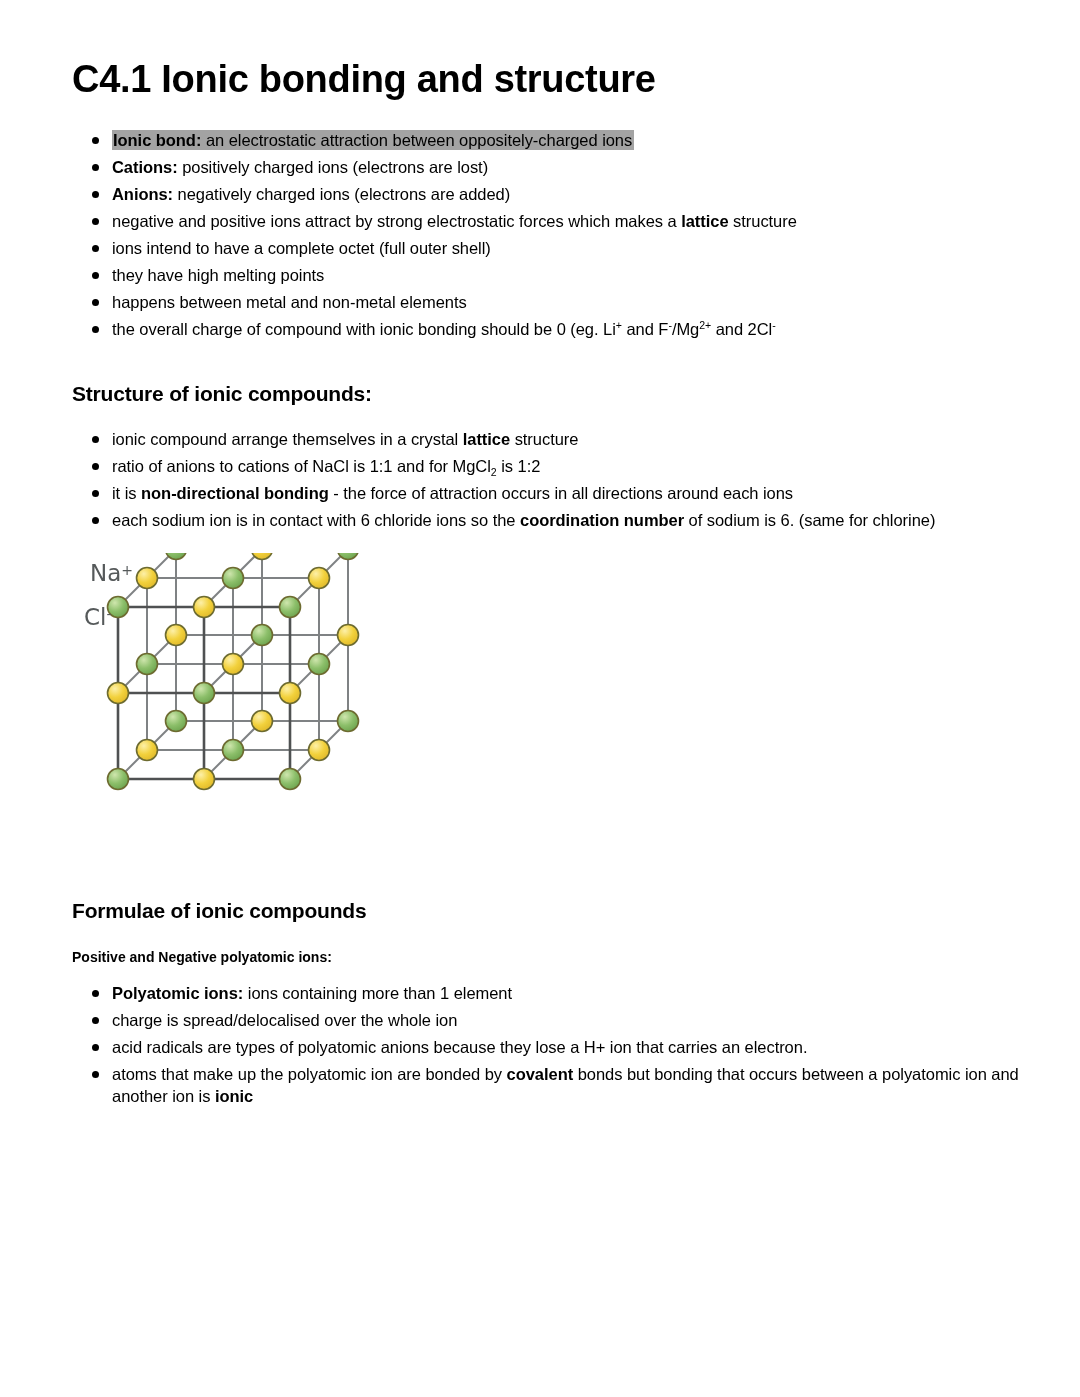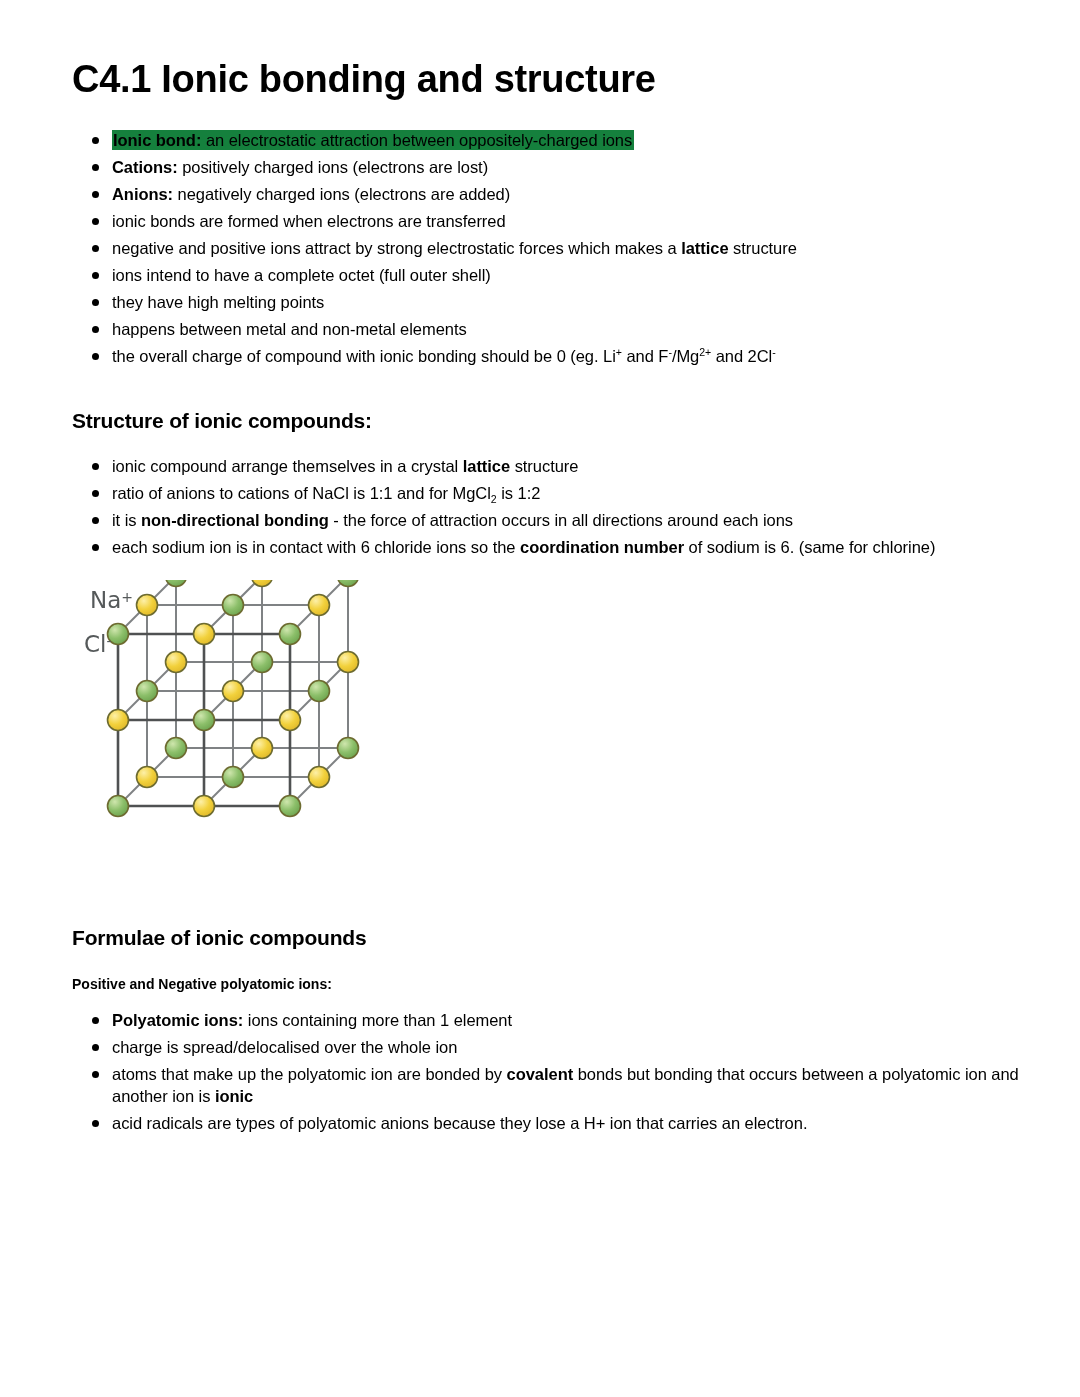--- a/index.html
+++ b/index.html
@@ -57,21 +57,21 @@
     content: "";
     position: absolute;
     left: 20px;
     top: 8px;
     width: 7px;
     height: 7px;
     border-radius: 50%;
     background: #000;
   }
   b, strong { font-weight: bold; }
-  .hl { background: #15803d; padding: 1px 2px 1px 1px; }
+  .hl { background: #a3a3a3; padding: 1px 2px 1px 1px; }
   .red { color: #e3304d; font-weight: bold; }
   sup, sub { font-size: 64%; line-height: 0; }
   sup { vertical-align: super; }
   sub { vertical-align: sub; }
 
   
   .figure-wrap {
     margin: 22px 0 0 12px;
   }
   svg.lattice { display: block; }
@@ -86,21 +86,20 @@
 <body>
 
 <div class="page">
 
   <h1 class="doc-title">C4.1 Ionic bonding and structure</h1>
 
   <ul class="notes" id="intro-list">
       <li><span class="hl"><b>Ionic bond:</b><span> an electrostatic attraction between oppositely-charged ions</span></span></li>
       <li><b>Cations:</b><span> positively charged ions (electrons are lost)</span></li>
       <li><b>Anions:</b><span> negatively charged ions (electrons are added)</span></li>
-      <li><span>ionic bonds are formed when electrons are transferred</span></li>
       <li><span>negative and positive ions attract by strong electrostatic forces which makes a </span><b>lattice</b><span> structure</span></li>
       <li><span>ions intend to have a complete octet (full outer shell)</span></li>
       <li><span>they have high melting points</span></li>
       <li><span>happens between metal and non-metal elements</span></li>
       <li><span>the overall charge of compound with ionic bonding should be 0 (eg. Li</span><sup>+</sup><span> and F</span><sup>-</sup><span>/Mg</span><sup>2+</sup><span> and 2Cl</span><sup>-</sup></li>
     </ul>
 
   <h2 class="section-title">Structure of ionic compounds:</h2>
 
   <ul class="notes" id="structure-list">
@@ -191,17 +190,17 @@
     </svg>
   </div>
 
   <h2 class="section-title" style="margin-top:96px;">Formulae of ionic compounds</h2>
 
   <h3 class="sub-title">Positive and Negative polyatomic ions:</h3>
 
   <ul class="notes" id="formulae-list">
       <li><b>Polyatomic ions:</b><span> ions containing more than 1 element</span></li>
       <li><span>charge is spread/delocalised over the whole ion</span></li>
+      <li><span>acid radicals are types of polyatomic anions because they lose a H+ ion that carries an electron.</span></li>
       <li><span>atoms that make up the polyatomic ion are bonded by </span><b>covalent</b><span> bonds but bonding that occurs between a polyatomic ion and another ion is </span><b>ionic</b></li>
-      <li><span>acid radicals are types of polyatomic anions because they lose a H+ ion that carries an electron.</span></li>
     </ul>
 
 </div>
 
 </body></html>

